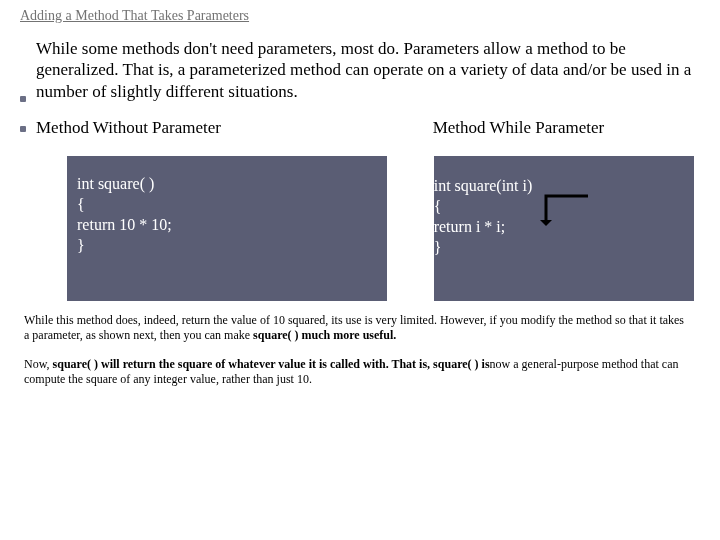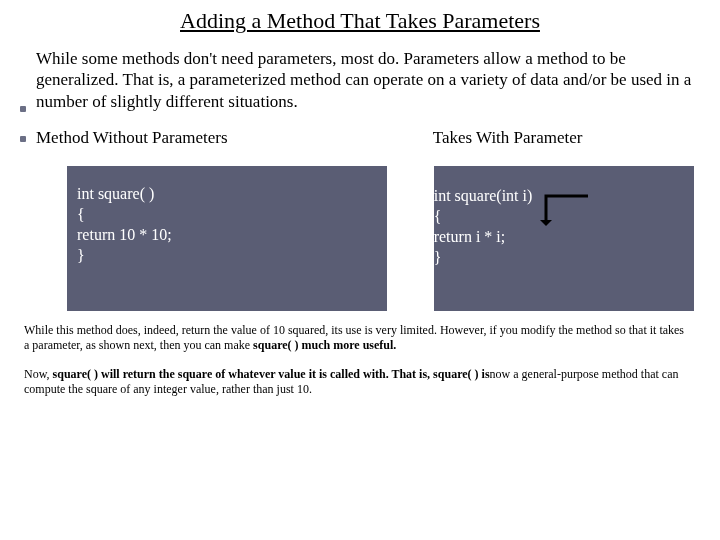--- a/index.html
+++ b/index.html
@@ -6,26 +6,25 @@
   body {
     width: 720px;
     height: 540px;
     background: #fff;
     font-family: "Times New Roman", Times, serif;
     color: #000;
     padding: 8px 20px 12px 20px;
     position: relative;
   }
   .title {
-    font-size: 22px;
+    font-size: 14px;
     font-weight: normal;
     text-decoration: underline;
-    color: #000000;
+    color: #737373;
     margin-bottom: 14px;
-    text-align: center;
   }
   .bullet-row {
     display: flex;
     align-items: flex-end;
     margin-bottom: 16px;
   }
   .bullet-dot {
     width: 6px;
     height: 6px;
     background: #6b6f85;
@@ -94,29 +93,29 @@
 
 <div class="bullet-row">
   <div class="bullet-dot"></div>
   <div class="intro-text">While some methods don't need parameters, most do. Parameters allow a method to be generalized. That is, a parameterized method can operate on a variety of data and/or be used in a number of slightly different situations.</div>
 </div>
 
 <div class="bullet-row columns-row">
   <div class="bullet-dot"></div>
 
   <div class="col col-left">
-    <div class="col-heading">Method Without  Parameters</div>
+    <div class="col-heading">Method Without  Parameter</div>
     <div class="code-box">int square( )
 {
 return 10 * 10;
 }</div>
   </div>
 
   <div class="col col-right">
-    <div class="col-heading">Takes With Parameter</div>
+    <div class="col-heading">Method While Parameter</div>
     <div class="code-box">int square(int i)
 {
 return i * i;
 }</div>
   </div>
 </div>
 
 <div class="arrow-wrap">
   <svg class="arrow-svg" viewBox="0 0 60 36">
     <path d="M6 30 L6 6 L48 6" fill="none" stroke="#000" stroke-width="3"></path>

